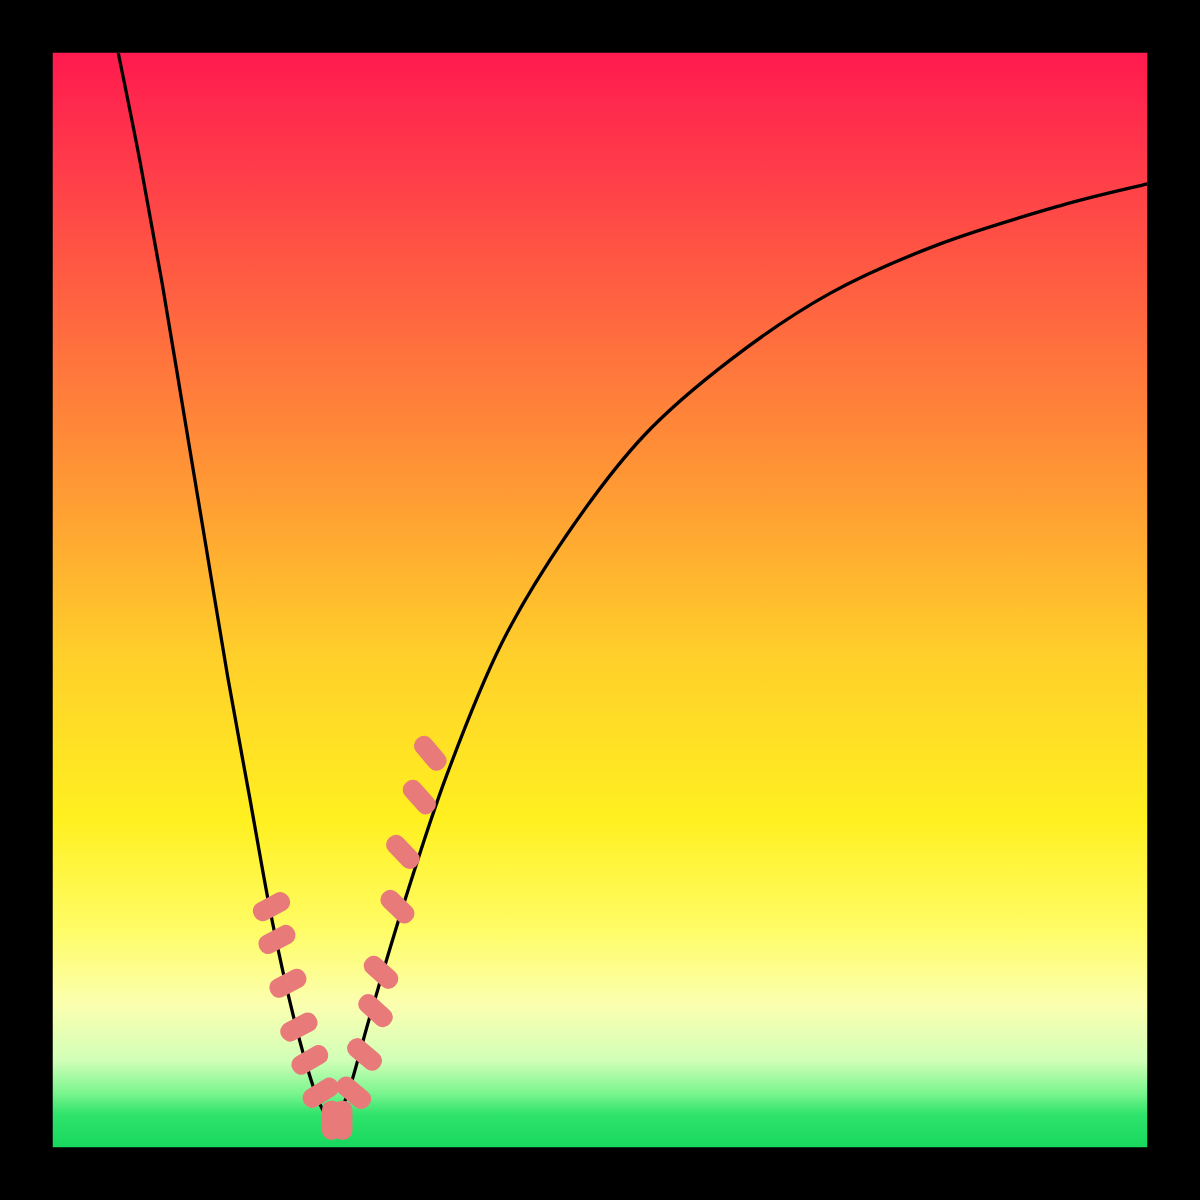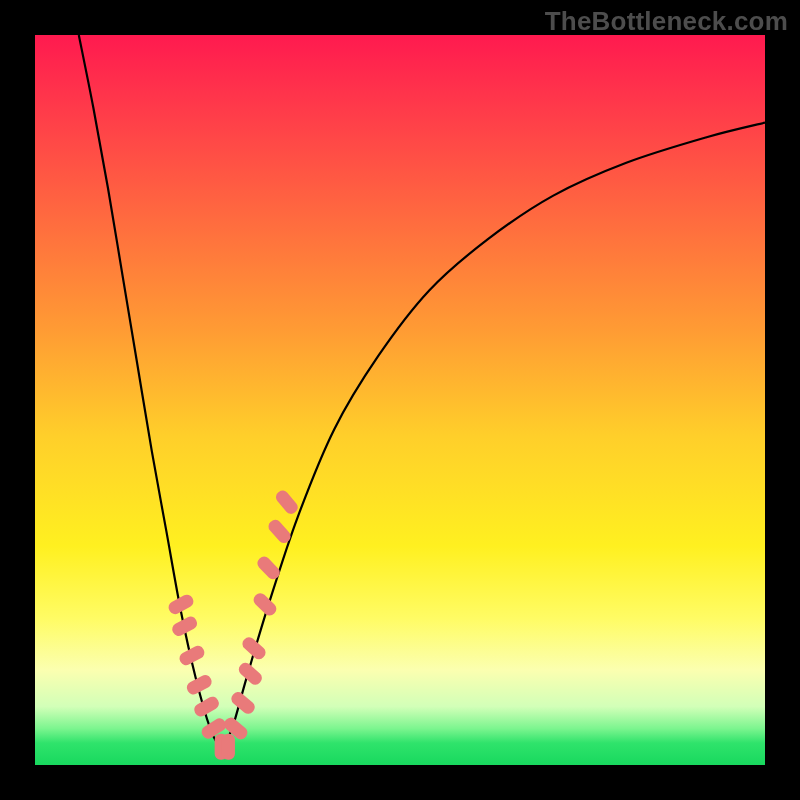--- a/index.html
+++ b/index.html
@@ -60,21 +60,20 @@
     inset: 0;
     width: 100%;
     height: 100%;
   }
 </style>
 </head>
 <body>
 
 <div class="frame">
 
-  <div class="watermark">TheBottleneck.com</div>
 
   <div class="plot-area">
     <div class="gradient"></div>
     <svg class="overlay" viewBox="0 0 730 730" preserveAspectRatio="none">
       <path id="curve-left" fill="none" stroke="#000" stroke-width="2.2" d="M 43.8 0 C 46.233333333333334 12.166666666666666, 53.53333333333333 47.45, 58.4 73 C 63.266666666666666 98.55, 68.13333333333334 125.31666666666662, 73 153.29999999999995 C 77.86666666666666 181.28333333333327, 82.73333333333332 211.7, 87.6 240.89999999999998 C 92.46666666666667 270.09999999999997, 97.33333333333334 299.29999999999995, 102.2 328.49999999999994 C 107.06666666666666 357.69999999999993, 111.93333333333334 388.1166666666667, 116.8 416.1 C 121.66666666666666 444.08333333333337, 126.53333333333333 469.6333333333333, 131.4 496.4 C 136.26666666666668 523.1666666666666, 141.13333333333333 552.3666666666667, 146 576.7 C 150.86666666666667 601.0333333333334, 155.73333333333332 622.9333333333333, 160.6 642.4 C 165.46666666666667 661.8666666666667, 170.94166666666666 681.3333333333334, 175.2 693.5 C 179.45833333333331 705.6666666666666, 184.325 711.75, 186.15 715.4"></path>
       <path id="curve-right" fill="none" stroke="#000" stroke-width="2.2" d="M 186.15 715.4 C 187.97500000000002 711.75, 192.8416666666667 705.6666666666666, 197.10000000000002 693.5 C 201.35833333333335 681.3333333333334, 205.61666666666667 663.0833333333333, 211.7 642.4 C 217.7833333333333 621.7166666666667, 225.08333333333331 596.1666666666666, 233.6 569.4 C 242.11666666666667 542.6333333333333, 251.85000000000002 510.99999999999994, 262.8 481.79999999999995 C 273.75 452.59999999999997, 285.91666666666663 420.96666666666664, 299.29999999999995 394.2 C 312.6833333333333 367.43333333333334, 327.2833333333333 344.31666666666666, 343.09999999999997 321.2 C 358.91666666666663 298.0833333333333, 375.95000000000005 274.9666666666667, 394.20000000000005 255.5 C 412.45000000000005 236.03333333333333, 431.9166666666667 220.21666666666664, 452.6 204.39999999999998 C 473.28333333333336 188.58333333333331, 495.1833333333333 173.37500000000003, 518.3 160.60000000000002 C 541.4166666666666 147.82500000000002, 565.75 137.48333333333332, 591.3000000000001 127.75 C 616.8500000000001 118.01666666666667, 648.4833333333333 108.89166666666671, 671.6 102.20000000000005 C 694.7166666666667 95.50833333333338, 720.2666666666667 90.03333333333336, 730 87.60000000000002"></path>
       <g id="markers">
           <rect x="-6.5" y="-13" width="13" height="26" rx="6" ry="6" fill="#e97a7a" transform="translate(146 569.4) rotate(62)"></rect>
           <rect x="-6.5" y="-13" width="13" height="26" rx="6" ry="6" fill="#e97a7a" transform="translate(149.64999999999998 591.3) rotate(62)"></rect>
           <rect x="-6.5" y="-13" width="13" height="26" rx="6" ry="6" fill="#e97a7a" transform="translate(156.95 620.5) rotate(62)"></rect>

